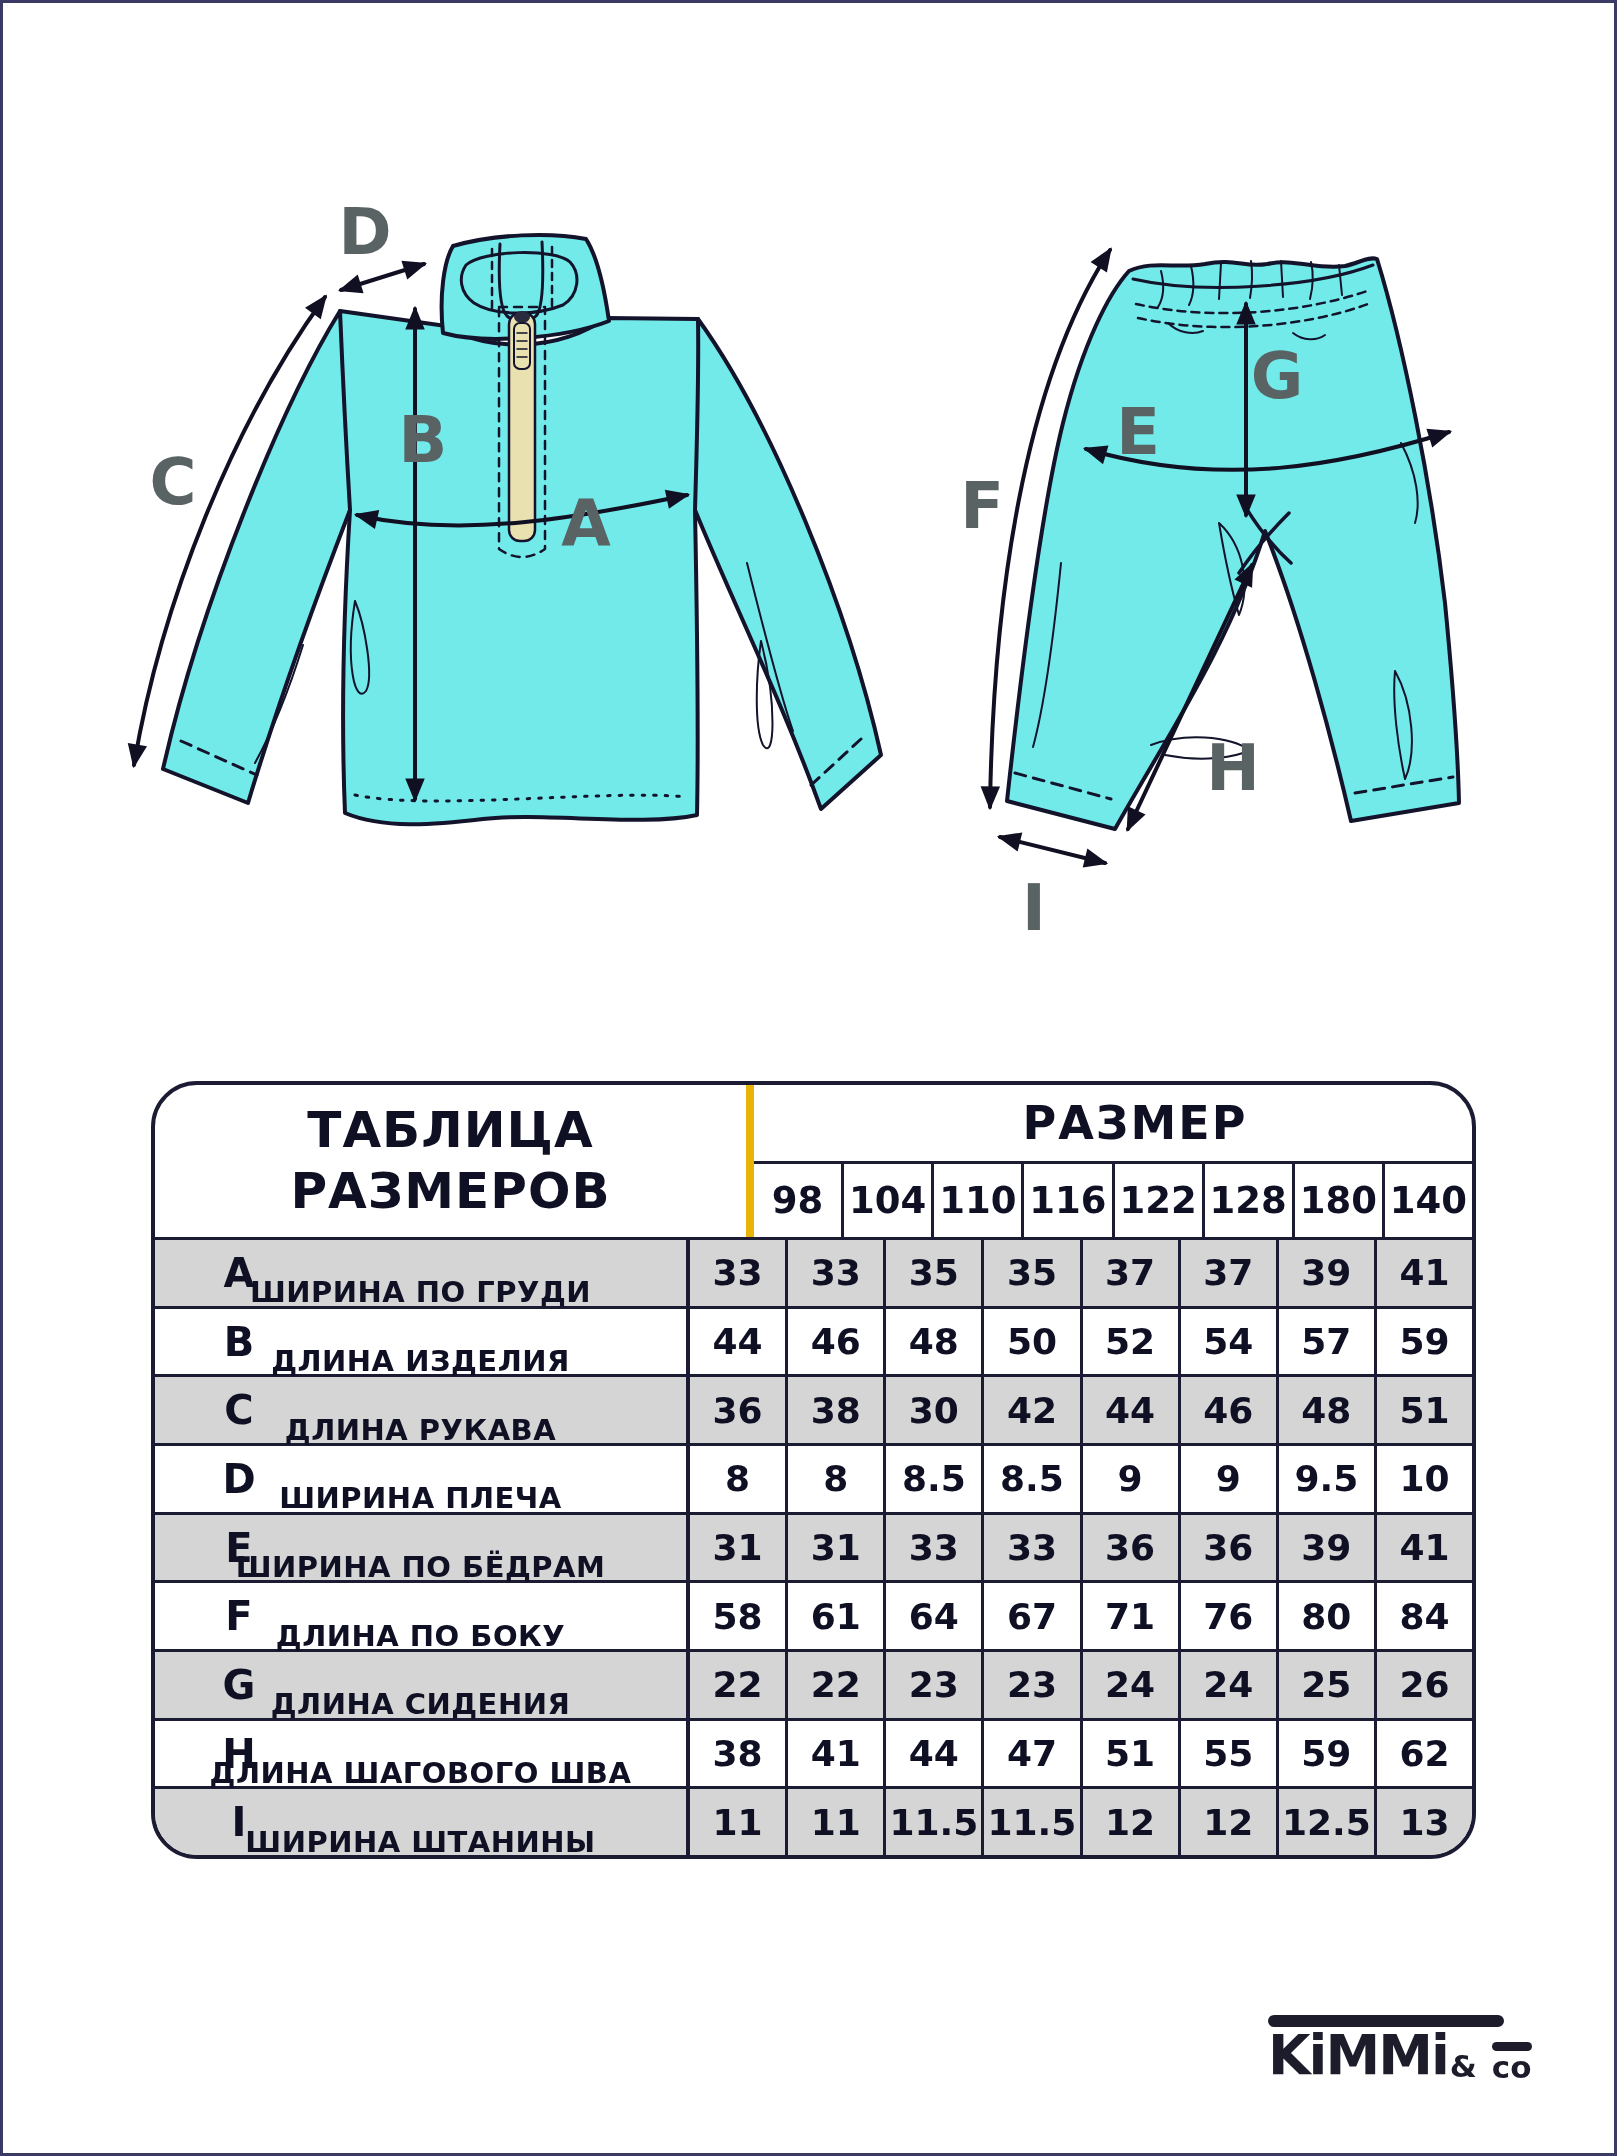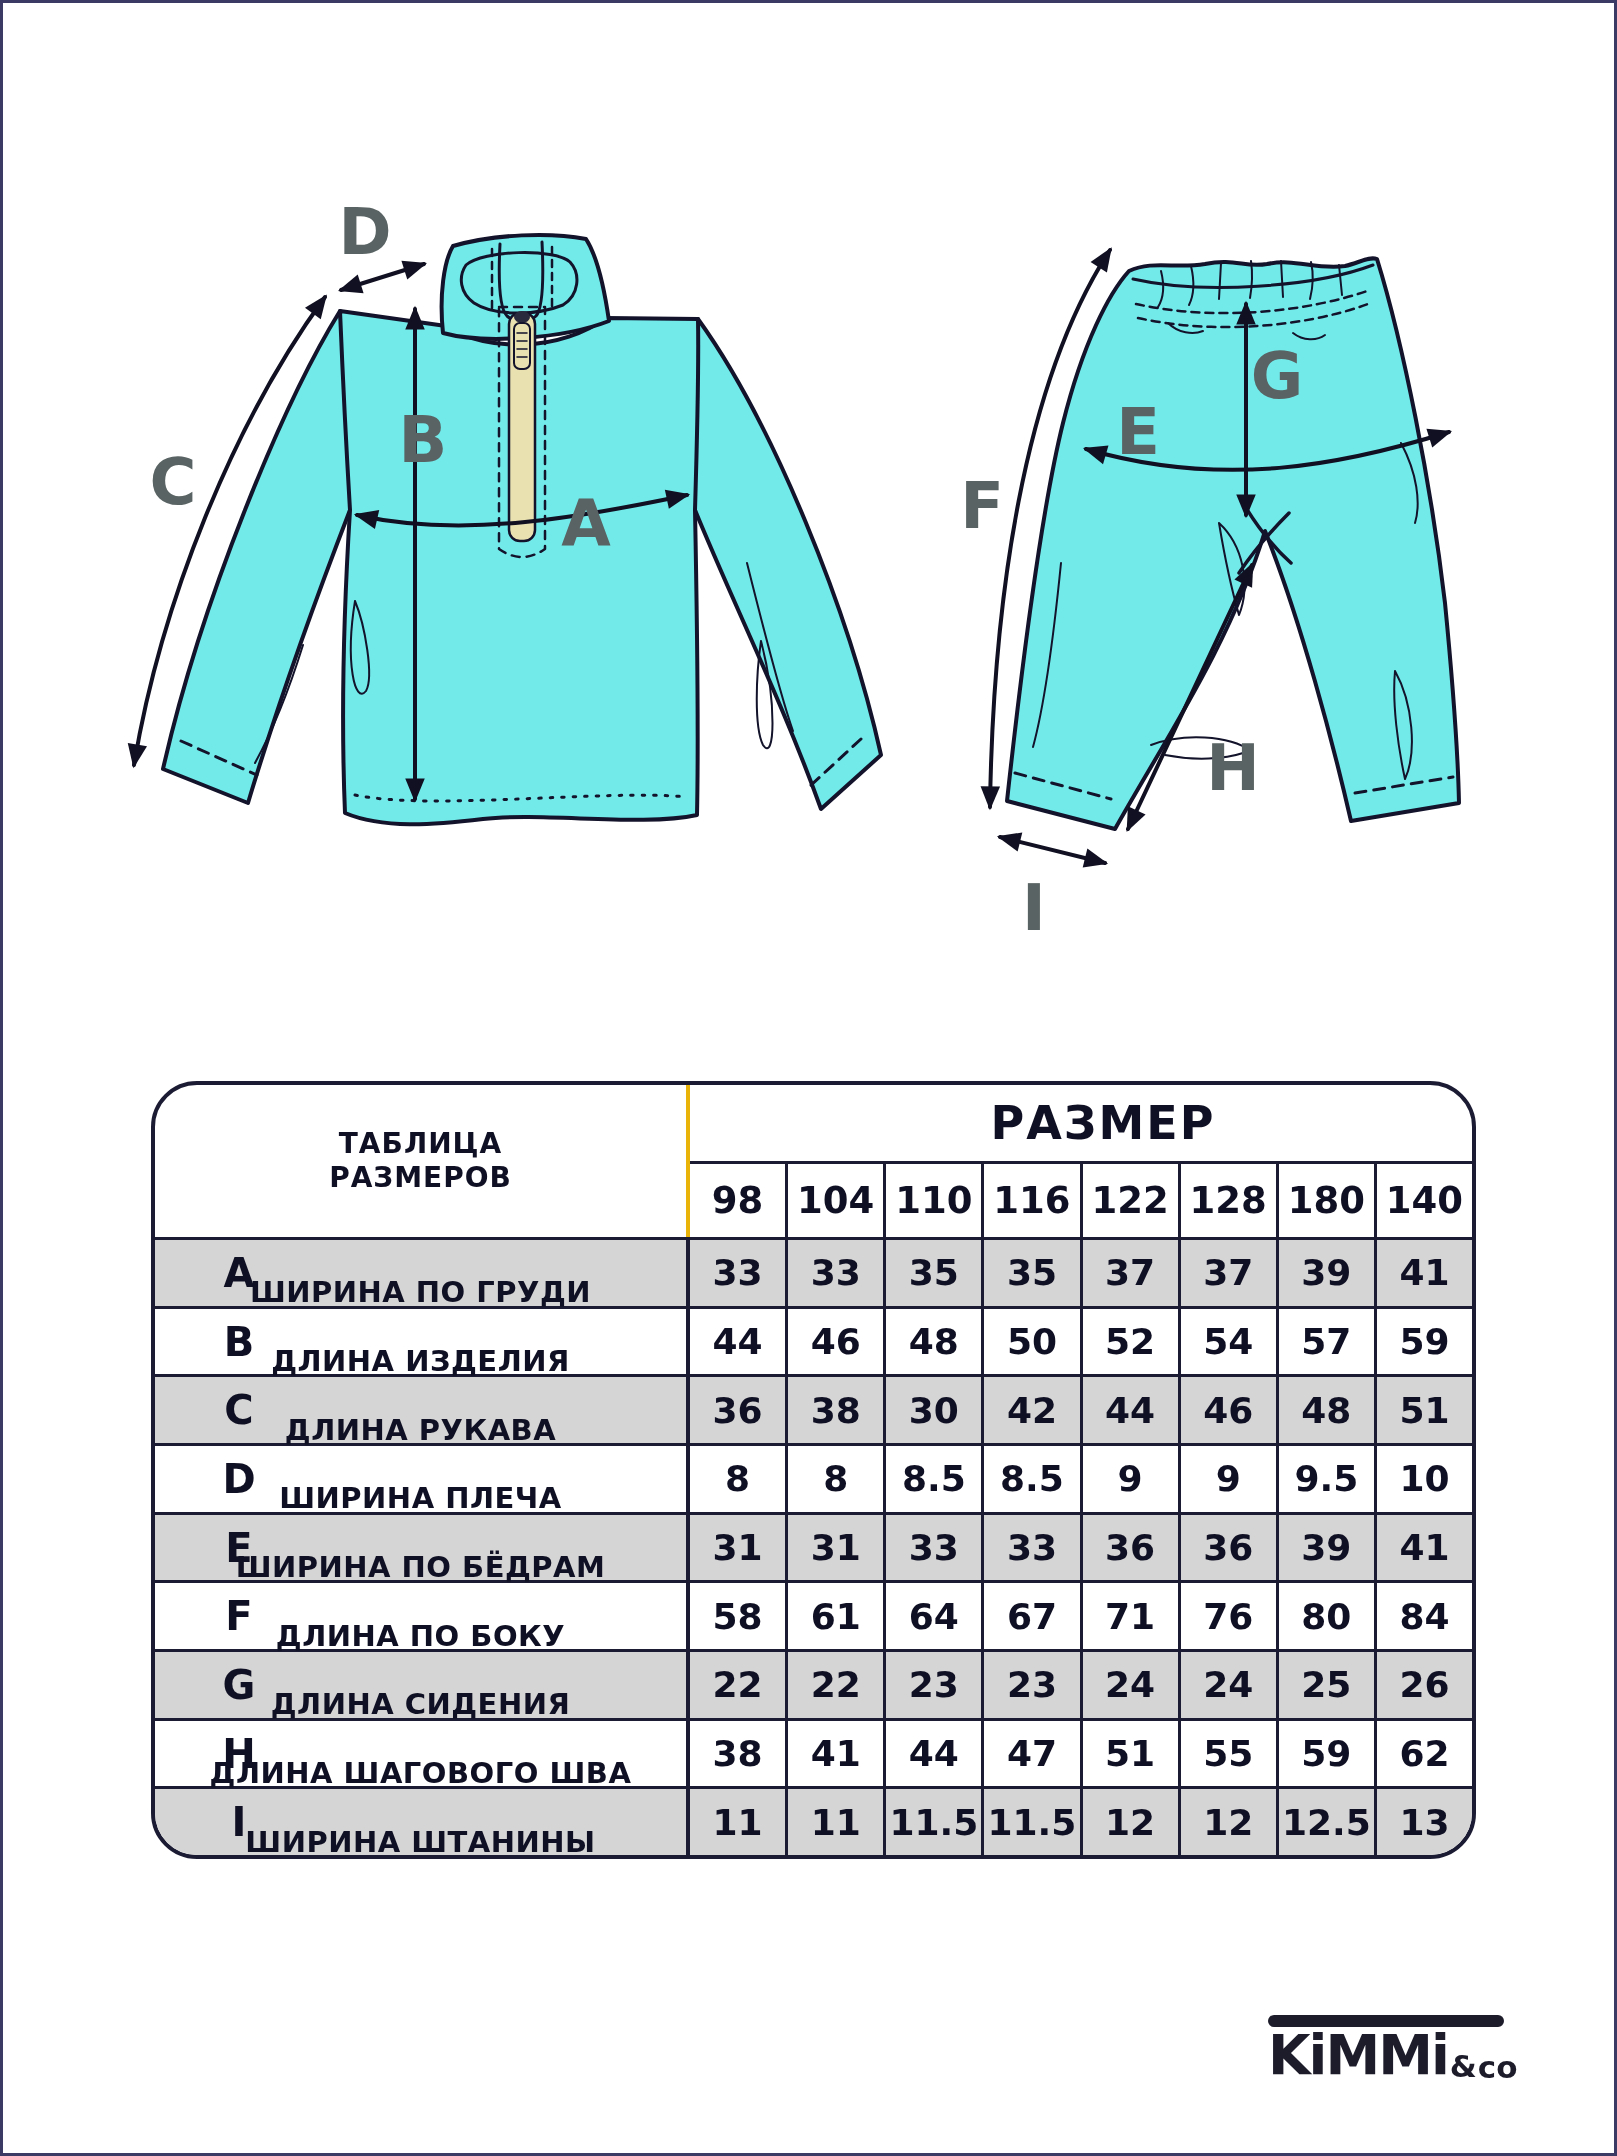--- a/index.html
+++ b/index.html
@@ -6,23 +6,23 @@
   body{width:1617px;height:2156px;position:relative;background:#ffffff;
        font-family:"DejaVu Sans","Liberation Sans",sans-serif;color:#101024;}
   .page{position:absolute;inset:0;border:3px solid #3A3A64;box-sizing:border-box;background:#fff;}
   svg.diagrams{position:absolute;left:0;top:0;}
 
   
   .size-table{position:absolute;left:148px;top:1078px;width:1325px;height:778px;
       border:4px solid #1B1B33;border-radius:46px;overflow:hidden;box-sizing:border-box;
       display:flex;flex-direction:column;background:#fff;}
   .t-header{display:flex;height:152px;flex:0 0 auto;}
-  .th-left{width:535px;flex:0 0 auto;border-right:4px solid #eab308;box-sizing:border-box;
+  .th-left{width:599px;flex:0 0 auto;border-right:8px solid #eab308;box-sizing:border-box;
       display:flex;flex-direction:column;align-items:center;justify-content:center;
-      font-size:28px;font-weight:bold;line-height:1.22;letter-spacing:1px;}
+      font-size:50px;font-weight:bold;line-height:1.22;letter-spacing:1px;}
   .th-right{flex:1;display:flex;flex-direction:column;}
   .razmer{height:76px;display:flex;align-items:center;justify-content:center;
       font-size:46px;font-weight:bold;letter-spacing:2px;padding-left:44px;}
   .sizes-row{flex:1;display:flex;border-top:3px solid #1B1B33;justify-content:space-between;}
   .size-cell{flex:1;display:flex;align-items:center;justify-content:center;
       font-size:37px;font-weight:bold;}
   .size-cell + .size-cell{border-left:3px solid #1B1B33;}
   .t-rows{flex:1;display:flex;flex-direction:column;}
   .t-row{flex:1;display:flex;border-top:3px solid #1B1B33;background:#fff;}
   .t-row.gray{background:#D5D5D5;}
@@ -34,21 +34,21 @@
   .val-cell{flex:1;display:flex;align-items:center;justify-content:center;
       font-size:36px;font-weight:bold;}
   .val-cell + .val-cell{border-left:3px solid #1B1B33;}
 
   
   .logo{position:absolute;left:1265px;top:2012px;width:236px;color:#1C1C2B;}
   .logo-bar{height:12px;background:#1C1C2B;border-radius:7px;}
   .logo-row{display:flex;align-items:flex-end;margin-top:2px;}
   .logo-kimmi{font-size:55px;font-weight:bold;line-height:0.98;letter-spacing:-2px;}
   .logo-amp{font-size:31px;font-weight:bold;line-height:1.05;margin-left:2px;}
-  .logo-co-stack{display:inline-flex;margin-left:1px;}
+  .logo-co-stack{display:inline-flex;flex-direction:column;margin-left:15px;}
   .logo-co-bar{height:9px;background:#1C1C2B;border-radius:5px;margin-bottom:1px;}
   .logo-co{font-size:31px;font-weight:bold;line-height:1.0;}
 </style>
 </head>
 <body>
 
 <div class="page">
 
   <svg class="diagrams" width="1617" height="2156" viewBox="0 0 1617 2156">
     <defs>

